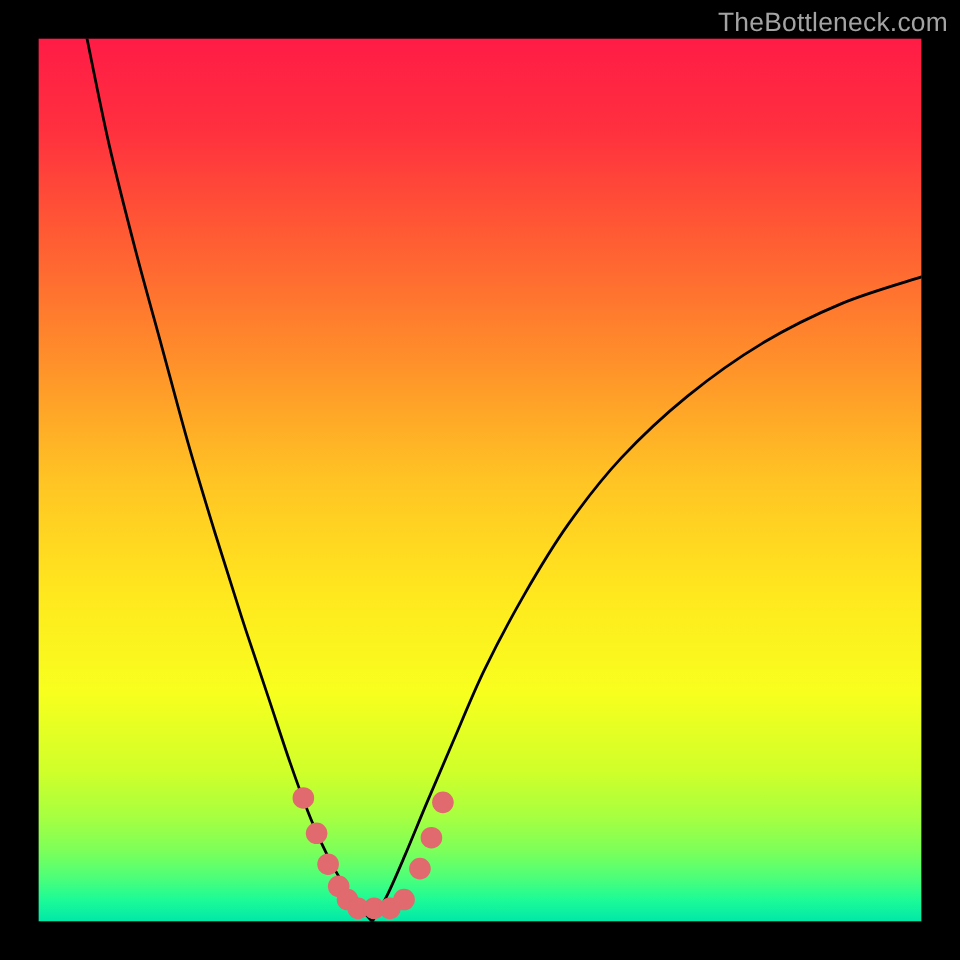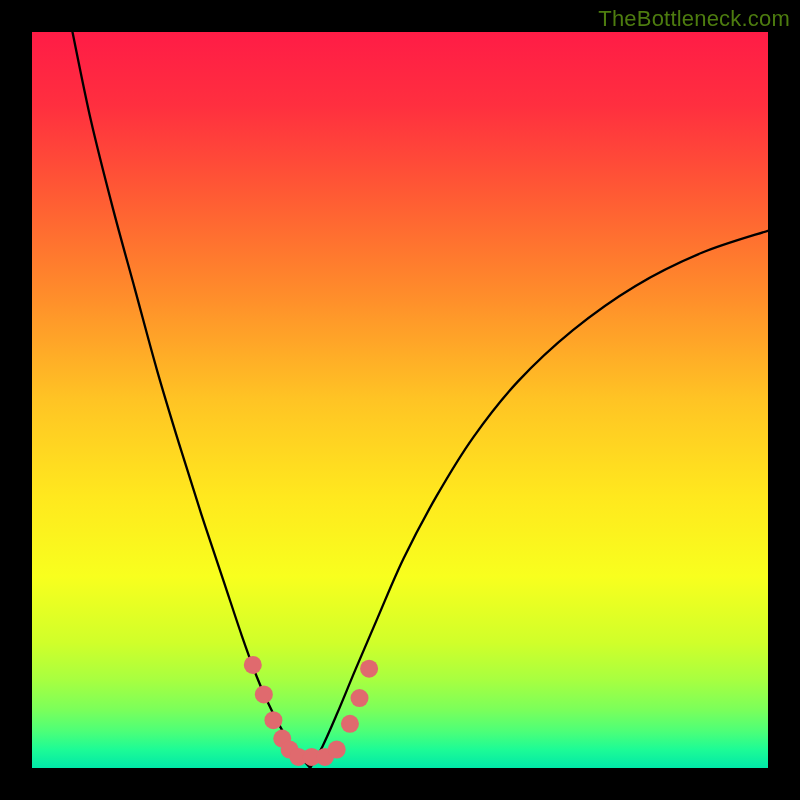--- a/index.html
+++ b/index.html
@@ -13,21 +13,21 @@
   .frame {
     width: 800px;
     height: 800px;
     background: #000;
     position: relative;
   }
   .watermark {
     position: absolute;
     top: 6px;
     right: 10px;
-    color: #4d7c0f;
+    color: #a3a3a3;
     font-size: 22px;
     letter-spacing: 0.2px;
     z-index: 10;
   }
   .plot {
     position: absolute;
     left: 32px;
     top: 32px;
     width: 736px;
     height: 736px;

